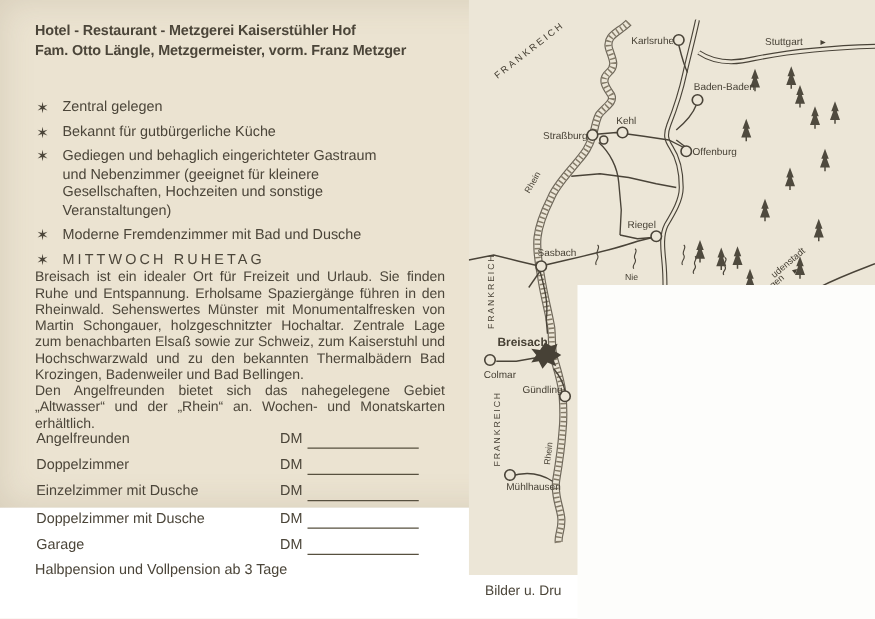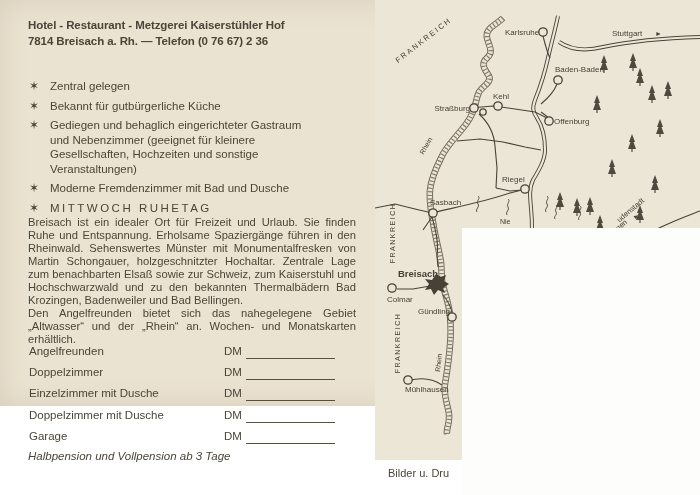--- a/index.html
+++ b/index.html
@@ -20,39 +20,39 @@
   #body-copy{position:absolute;left:28px;top:216px;width:328px;
              font-size:11.2px;line-height:13px;text-align:justify;}
   #body-copy p{margin:0;}
   #prices{position:absolute;left:28px;top:341px;width:320px;font-size:11.5px;}
   #prices .ptitle{margin-bottom:8px;}
   .price-row{position:relative;height:21.2px;}
   .price-row .lbl{position:absolute;left:1px;top:4px;}
   .price-row .dm{position:absolute;left:196px;top:4px;}
   .price-row .ln{position:absolute;left:218px;top:17px;width:89px;
                  border-top:1.3px solid #57503f;}
-  #prices .pnote{margin-top:3px;font-style:italic;}
+  #prices .pnote{margin-top:3px;}
   
   #map{position:absolute;left:375px;top:0;z-index:1;}
   #directions{position:absolute;left:388px;top:414px;z-index:1;
               font-size:10px;line-height:10px;white-space:nowrap;}
   #directions .dhead{font-weight:bold;}
   #directions .credit{margin-top:24px;font-size:11px;}
   #white-box{position:absolute;left:462px;top:228px;width:238px;height:267px;
              background:#fdfdfb;z-index:2;}
   svg text{fill:#474135;}
 </style>
 </head>
 <body>
 
 <div id="card">
 
   <div id="letterhead" class="ink">
     <div>Hotel - Restaurant - Metzgerei Kaiserstühler Hof</div>
-    <div>7814 Breisach a. Rh. — Telefon (0 76 67) 2 36</div>
+    <div>Fam. Otto Längle, Metzgermeister, vorm. Franz Metzger</div>
   </div>
 
   <ul id="features" class="ink">
     <li>
       <span class="ast">✶</span>
       <span class="ftxt">Zentral gelegen</span>
     </li>
     <li>
       <span class="ast">✶</span>
       <span class="ftxt">Bekannt für gutbürgerliche Küche</span>

